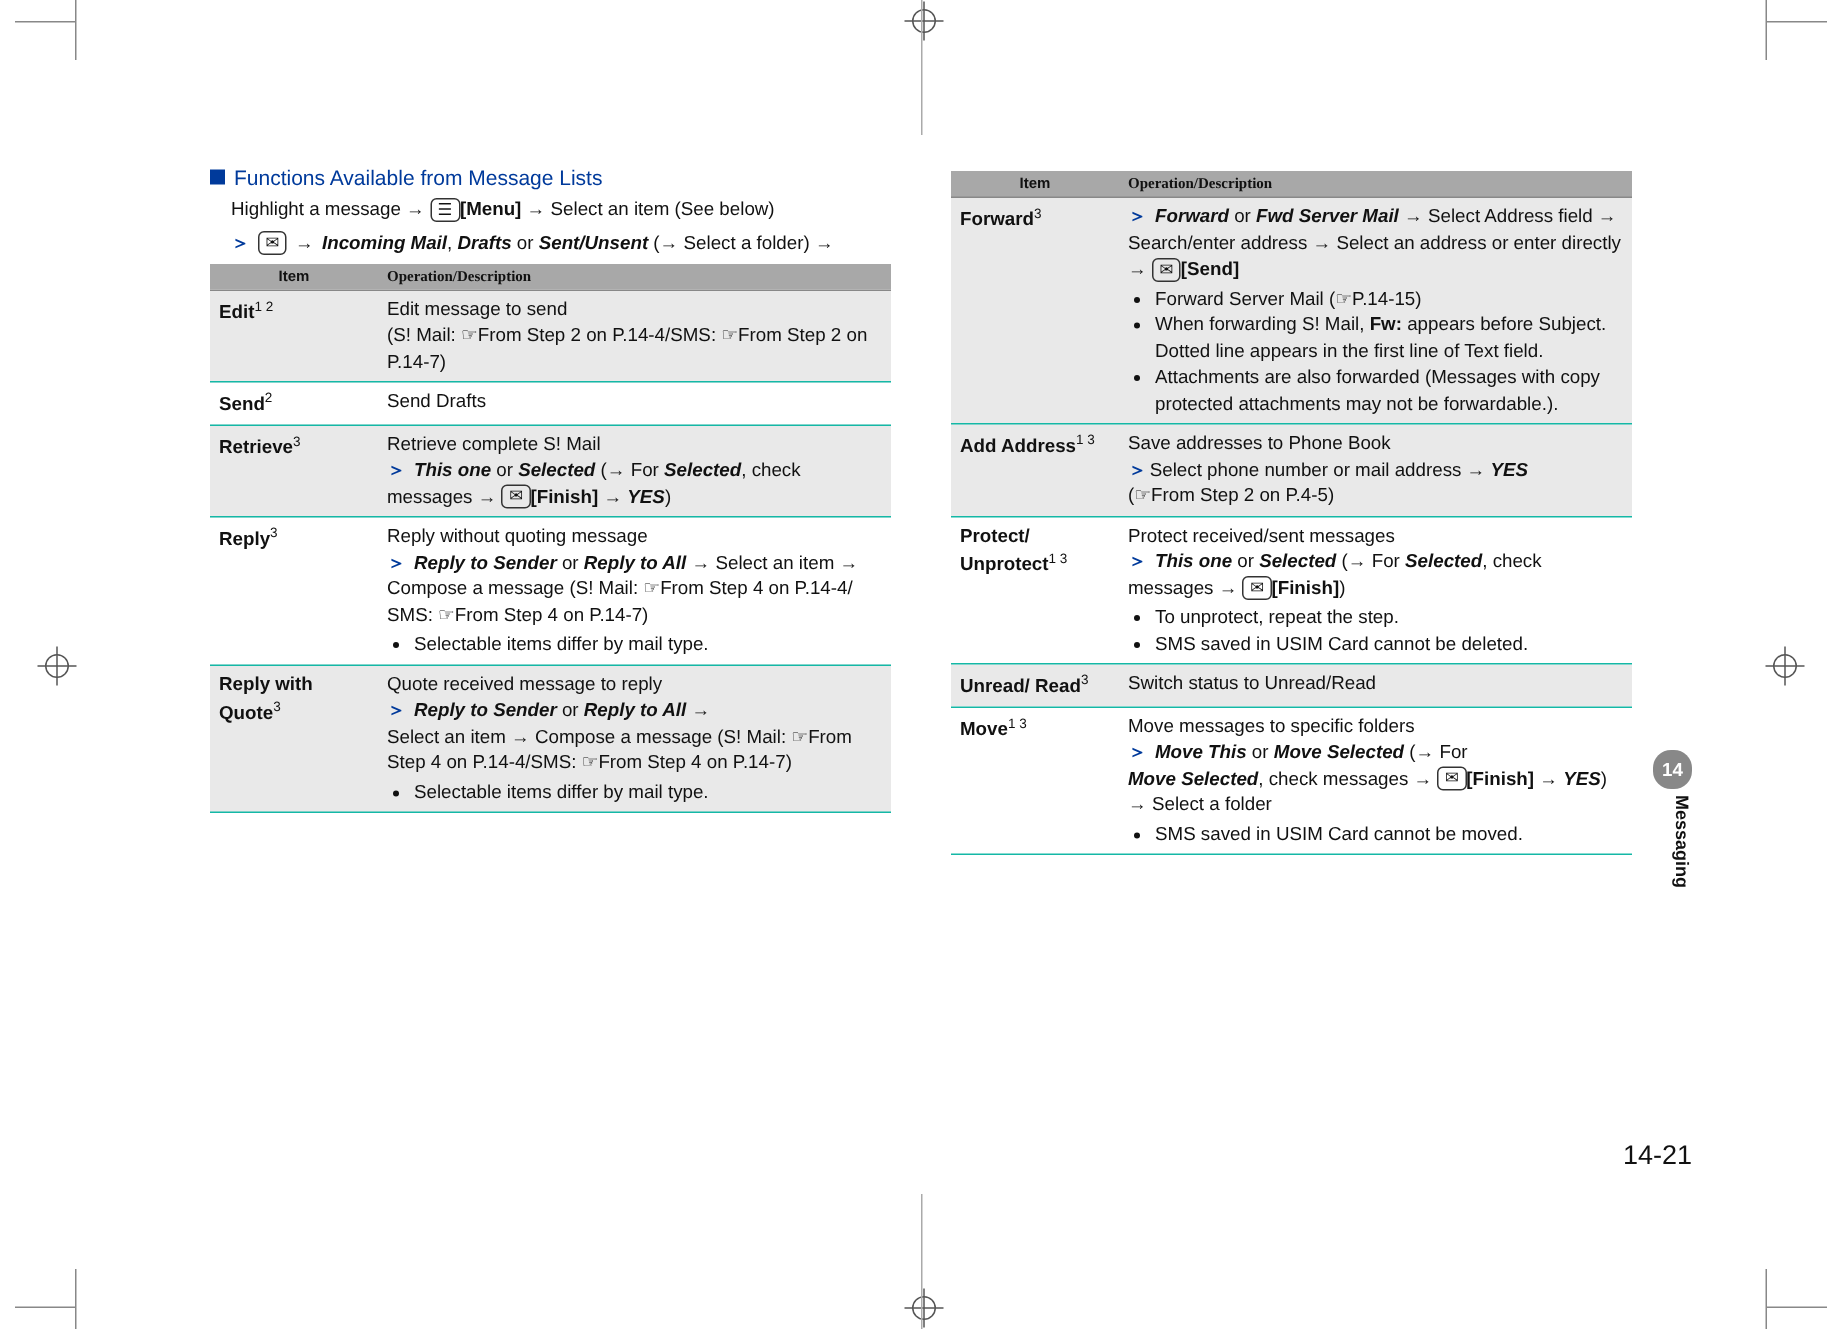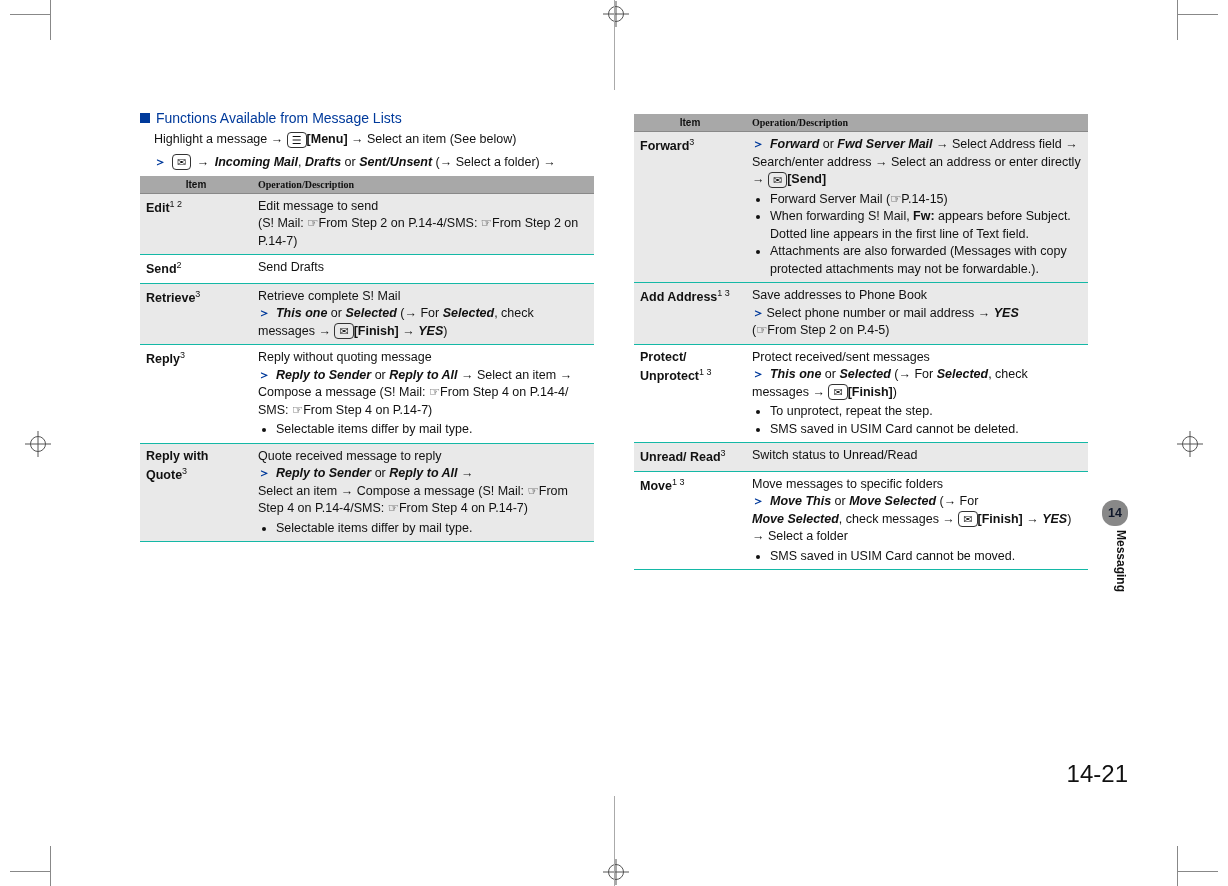--- a/index.html
+++ b/index.html
@@ -88,39 +88,39 @@
   .arrow { display:inline-block; padding:0 2px; }
   ul.bul { margin: 2px 0 0 12px; padding: 0; }
   ul.bul li { list-style: disc; margin-left: 6px; }
   .sidebar-tab {
     position: absolute;
     right: 100px;
     top: 500px;
     width: 26px;
     height: 26px;
     background: #888;
-    color: #0f172a;
+    color: #ffffff;
     font-weight: bold;
     text-align: center;
     line-height: 26px;
     border-radius: 12px;
   }
   .sidebar-label {
     position: absolute;
     right: 100px;
     top: 530px;
     writing-mode: vertical-rl;
     font-weight: bold;
     font-size: 12px;
   }
   .pageno {
     position: absolute;
     right: 100px;
     top: 760px;
-    font-size: 24px;
+    font-size: 18px;
   }
   
   .crop {
     position: absolute;
     background: #888;
   }
   .crop.h { height: 1px; width: 40px; }
   .crop.v { width: 1px; height: 40px; }
   .registration {
     position: absolute;

